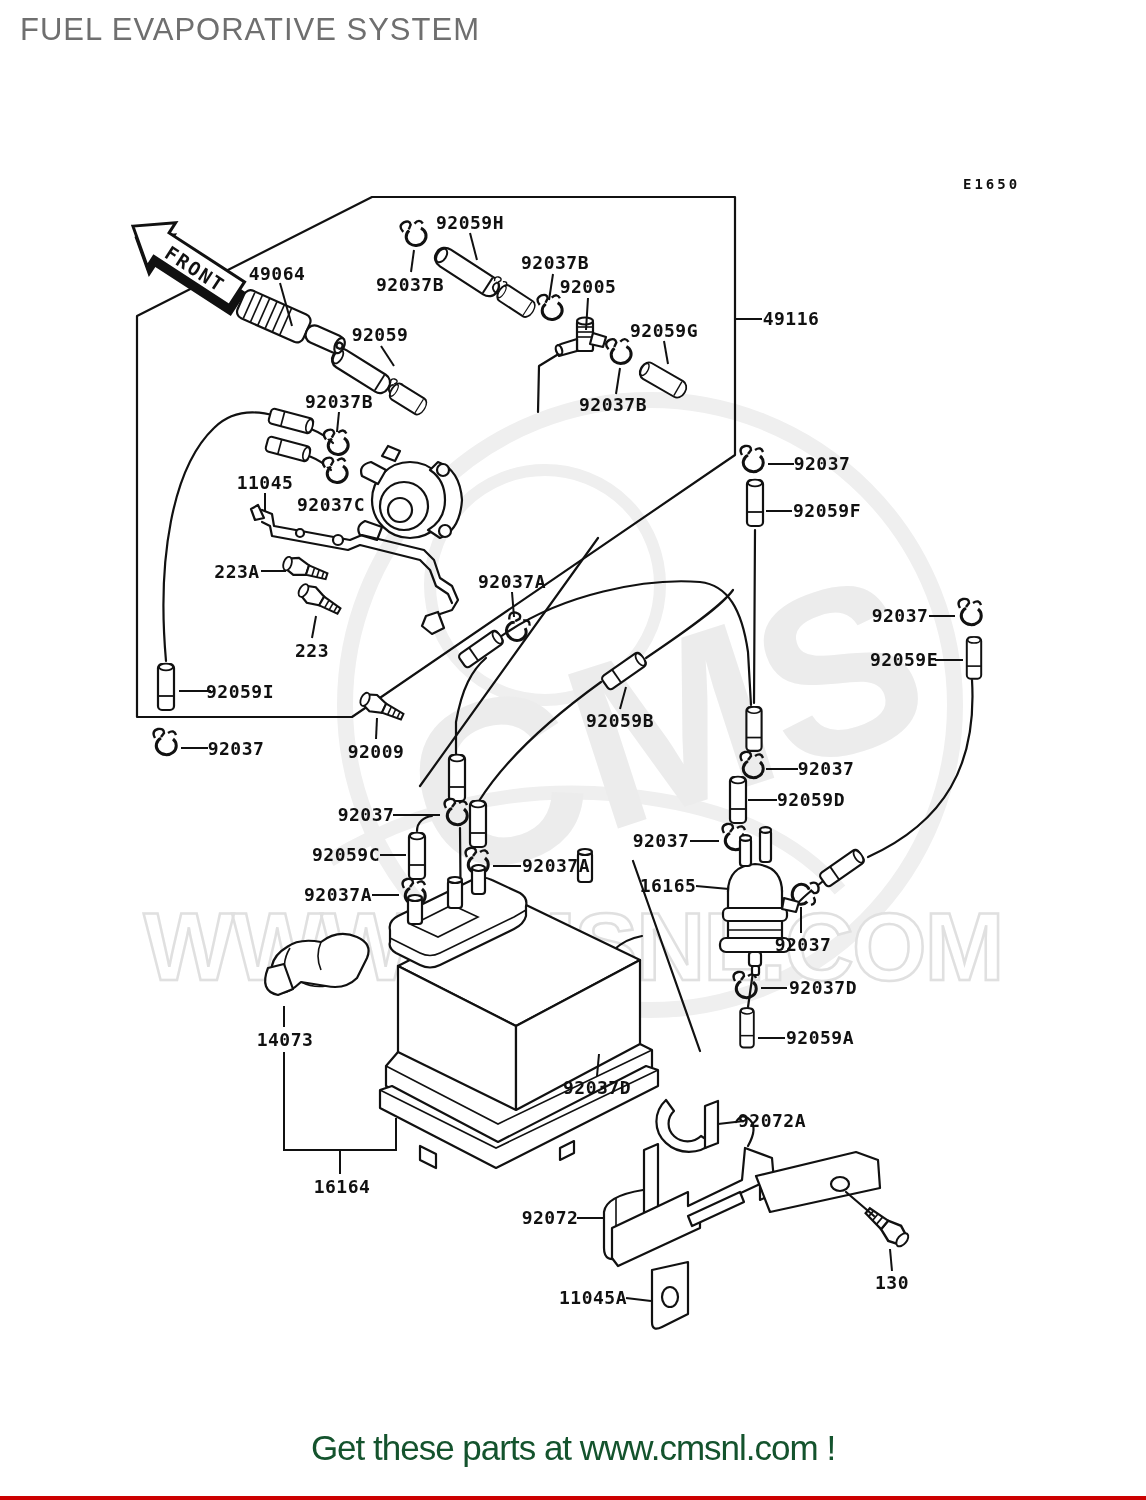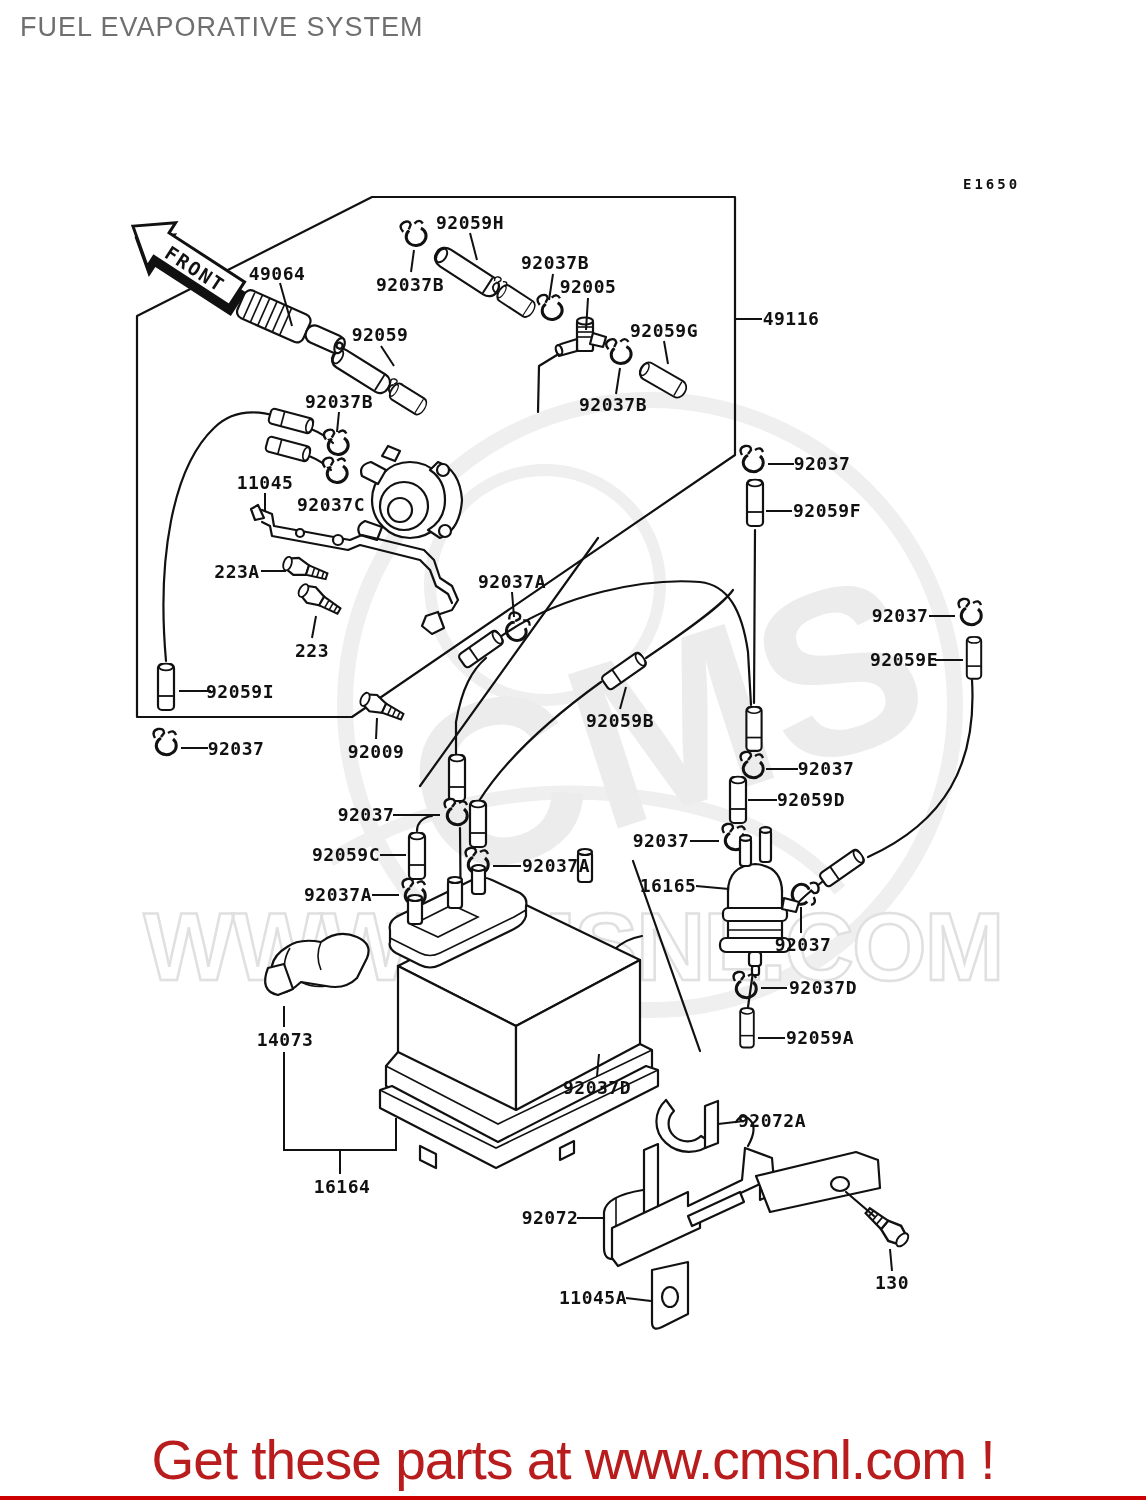--- a/index.html
+++ b/index.html
@@ -1,18 +1,18 @@
 <!DOCTYPE html>
 <html><head>
 <meta charset="utf-8">
 <style>
   html,body{margin:0;padding:0;background:#fff}
   body{width:1146px;height:1500px;position:relative;overflow:hidden;font-family:"Liberation Sans",sans-serif}
-  .page-title{position:absolute;left:20px;top:12px;font-size:27px;letter-spacing:1px;color:#6f6f6f;white-space:nowrap}
-  .footer-text{position:absolute;left:0;top:1428px;width:1146px;text-align:center;font-size:55px;color:#b91c1c;letter-spacing:-1px;white-space:nowrap}
+  .page-title{position:absolute;left:20px;top:12px;font-size:31px;letter-spacing:1px;color:#6f6f6f;white-space:nowrap}
+  .footer-text{position:absolute;left:0;top:1428px;width:1146px;text-align:center;font-size:35px;color:#14532d;letter-spacing:-1px;white-space:nowrap}
   .footer-bar{position:absolute;left:0;top:1496px;width:1146px;height:4px;background:#cc0000}
   svg.diagram{position:absolute;left:0;top:0}
   .lbl{font-family:"DejaVu Sans Mono",monospace;font-size:18px;font-weight:bold;fill:#111;letter-spacing:0.5px}
   .code{font-family:"DejaVu Sans Mono",monospace;font-size:14px;font-weight:bold;fill:#111;letter-spacing:3px}
   .ln{stroke:#111;stroke-width:2.2;fill:none;stroke-linecap:round;stroke-linejoin:round}
   .ld{stroke:#111;stroke-width:2;fill:none}
   .pt{stroke:#111;stroke-width:2.2;fill:#fff;stroke-linecap:round;stroke-linejoin:round}
   .thin{stroke:#111;stroke-width:1.6;fill:none}
   .wm-txt{font-family:"Liberation Sans",sans-serif;font-weight:bold}
 </style>

